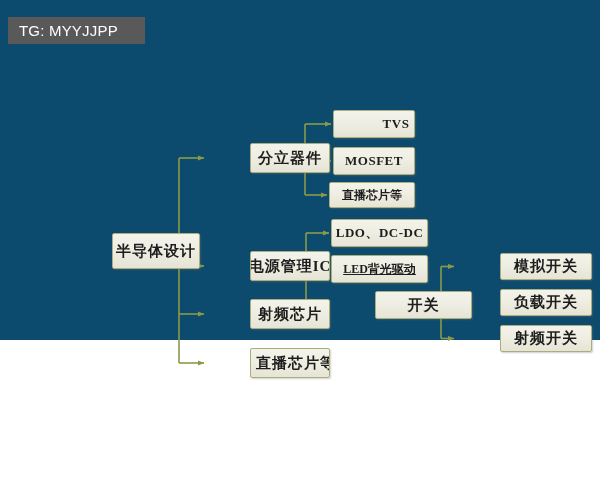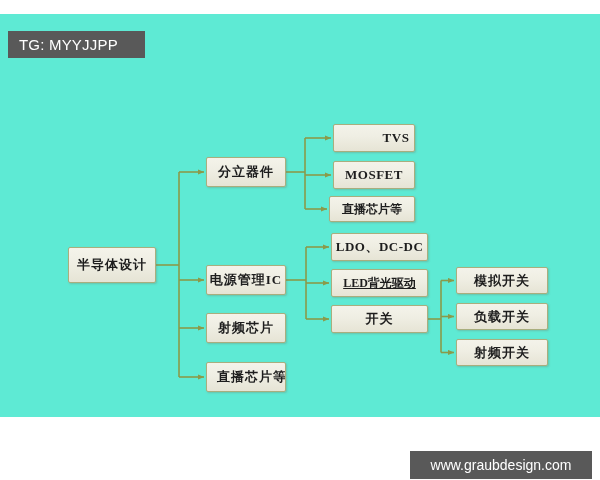--- a/index.html
+++ b/index.html
@@ -10,24 +10,24 @@
   body {
     width: 600px;
     height: 480px;
     position: relative;
     overflow: hidden;
     font-family: "Liberation Sans", "DejaVu Sans", sans-serif;
   }
 
   #canvas {
     position: absolute;
-    left: 0; top: 14px;
+    left: 0; top: 0;
     width: 600px;
-    height: 403px;
-    background: #5eead4;
+    height: 340px;
+    background: #0c4a6e;
   }
 
   
   .tag-bar {
     position: absolute;
     left: 8px;
     top: 17px;
     width: 137px;
     height: 27px;
     background: #595959;
@@ -75,21 +75,21 @@
     box-shadow: 1px 1px 2px rgba(120,120,100,0.35);
     display: flex;
     align-items: center;
     justify-content: center;
     color: #1d1d1d;
     font-family: "Liberation Serif", "DejaVu Serif", serif;
     font-weight: bold;
     white-space: nowrap;
     overflow: hidden;
   }
-  .node.cjk { font-size: 13px; letter-spacing: 1px; }
+  .node.cjk { font-size: 15px; letter-spacing: 1px; margin-left: 44px; }
   .node.lat { font-size: 13px; letter-spacing: 0.5px; }
   .node.sm  { font-size: 12px; letter-spacing: 0px; }
 </style>
 </head>
 <body>
 
 <div id="canvas">
 
   <div class="tag-bar">TG: MYYJJPP</div>
 
@@ -132,15 +132,14 @@
       <div class="node lat" style="left: 333px; top: 147px; width: 82px; height: 28px;">MOSFET</div>
       <div class="node sm" style="left: 329px; top: 182px; width: 86px; height: 26px;">直播芯片等</div>
       <div class="node lat" style="left: 331px; top: 219px; width: 97px; height: 28px;">LDO、DC-DC</div>
       <div class="node sm" style="left: 331px; top: 255px; width: 97px; height: 28px; text-decoration: underline;">LED背光驱动</div>
       <div class="node cjk" style="left: 331px; top: 291px; width: 97px; height: 28px;">开关</div>
       <div class="node cjk" style="left: 456px; top: 253px; width: 92px; height: 27px;">模拟开关</div>
       <div class="node cjk" style="left: 456px; top: 289px; width: 92px; height: 27px;">负载开关</div>
       <div class="node cjk" style="left: 456px; top: 325px; width: 92px; height: 27px;">射频开关</div>
     </div>
 
-  <div class="watermark">www.graubdesign.com</div>
 
 </div>
 
 </body></html>

